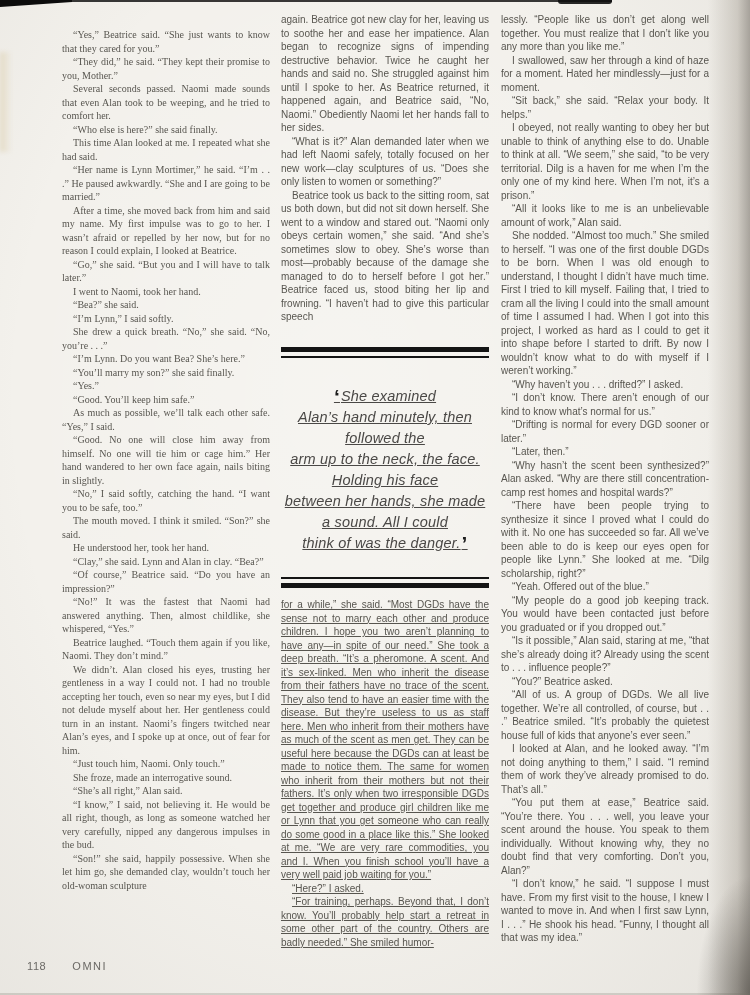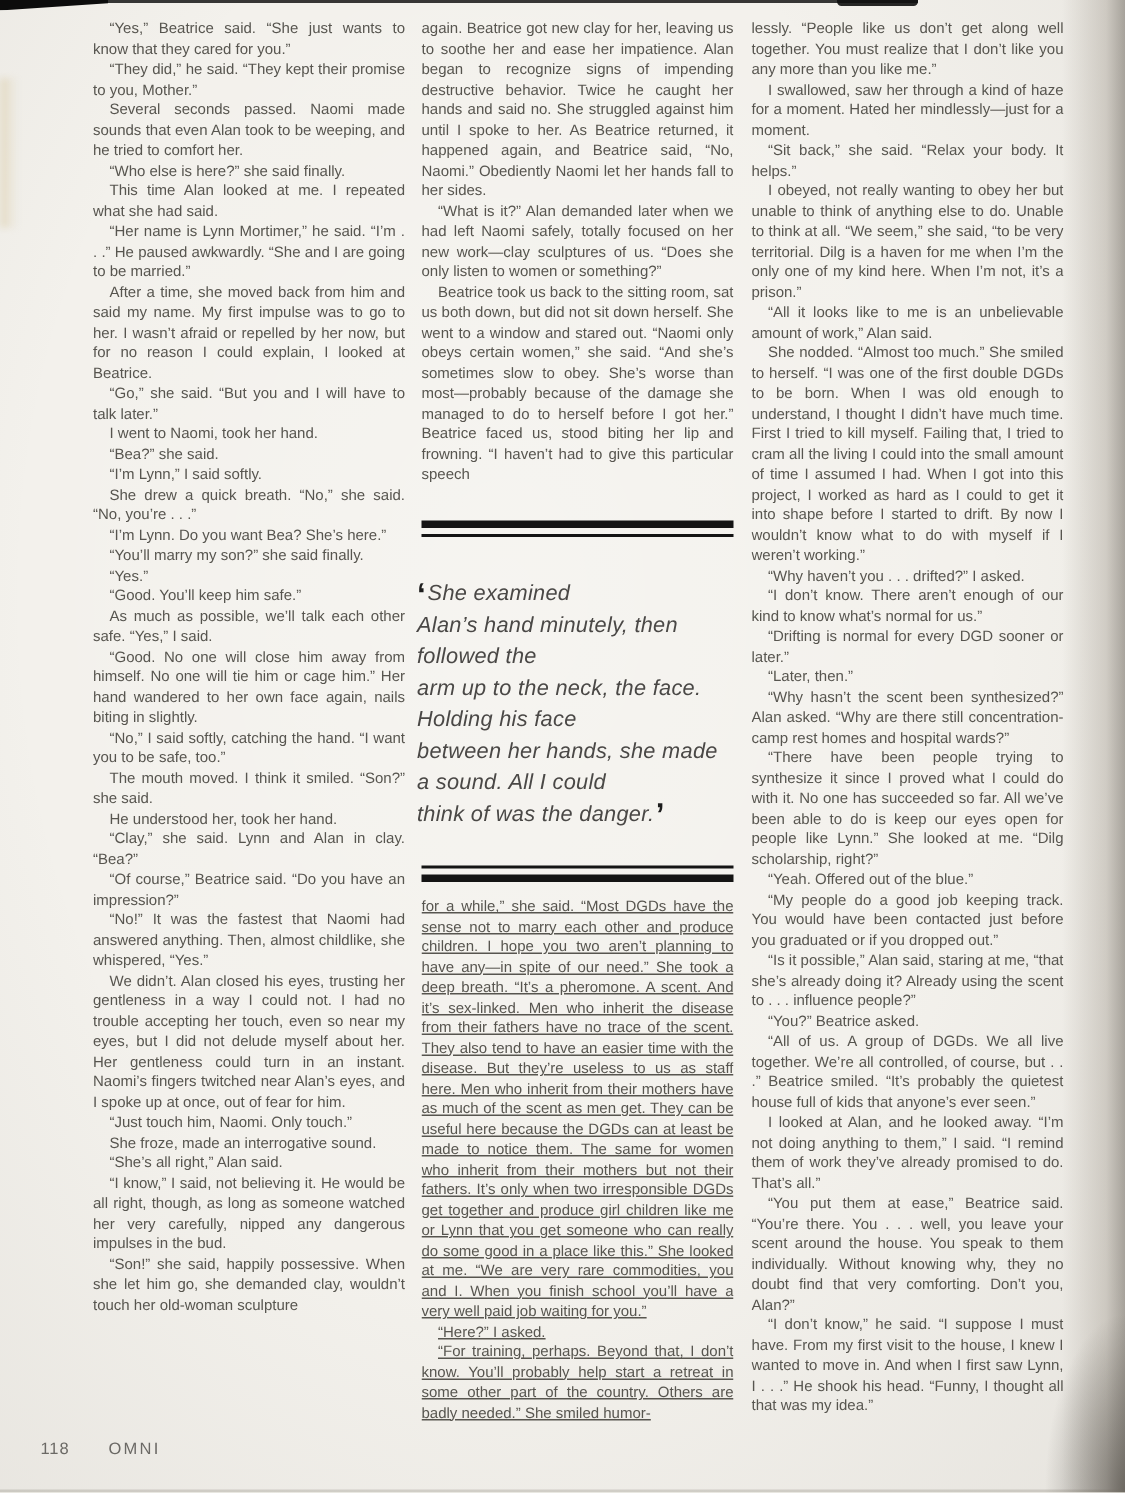--- a/index.html
+++ b/index.html
@@ -10,37 +10,37 @@
   }
   .page-tint{position:absolute;inset:0;pointer-events:none;
     background:radial-gradient(ellipse at 45% 40%, rgba(255,255,255,0.25) 0%, rgba(0,0,0,0) 55%, rgba(120,112,100,0.10) 100%);}
   .col{
     position:absolute;width:208px;overflow:hidden;
     font-size:10px;line-height:13.5px;color:#57554f;
     text-align:justify;
   }
   .col p.para{margin:0;text-indent:11px;}
   .col p.para.cont{text-indent:0;}
-  #col1{left:62px;top:13px;height:948px;}
+  #col1{left:62px;top:28px;height:948px;font-family:Liberation Serif, serif;}
   #col2top{left:281px;top:13px;height:333px;}
   #col2bottom{left:281px;top:598px;height:392px;text-decoration:underline;}
   #col3{left:501px;top:13px;height:950px;}
 
   .rule-group{position:absolute;left:281px;width:208px;}
   #rules-top{top:347px;}
   #rules-bottom{top:577px;}
   .rule-thick{height:5px;background:#141414;}
   .rule-thin{height:2px;background:#141414;margin-top:4px;}
   #rules-bottom .rule-thin{margin-top:0;}
   #rules-bottom .rule-thick{margin-top:4px;}
 
   #pullquote{
     position:absolute;left:278px;top:386px;width:214px;
     font-style:italic;font-size:14.5px;line-height:21px;
-    color:#4a4846;letter-spacing:0.2px;
+    color:#4a4846;text-align:center;letter-spacing:0.2px;text-decoration:underline;
   }
   .pq-mark{font-style:normal;font-weight:bold;font-size:21px;color:#1d1d1d;
     line-height:0;position:relative;top:3px;}
   #pq-open{margin-right:1px;}
   #pq-close{margin-left:1px;}
 
   #footer{position:absolute;left:27px;top:960px;font-size:11px;color:#6b6965;
     letter-spacing:0.6px;}
   #footer .mag{margin-left:26px;letter-spacing:1.5px;}
 
@@ -82,20 +82,21 @@
     <p class="para">“Yes.”</p>
     <p class="para">“Good. You’ll keep him safe.”</p>
     <p class="para">As much as possible, we’ll talk each other safe. “Yes,” I said.</p>
     <p class="para">“Good. No one will close him away from himself. No one will tie him or cage him.” Her hand wandered to her own face again, nails biting in slightly.</p>
     <p class="para">“No,” I said softly, catching the hand. “I want you to be safe, too.”</p>
     <p class="para">The mouth moved. I think it smiled. “Son?” she said.</p>
     <p class="para">He understood her, took her hand.</p>
     <p class="para">“Clay,” she said. Lynn and Alan in clay. “Bea?”</p>
     <p class="para">“Of course,” Beatrice said. “Do you have an impression?”</p>
     <p class="para">“No!” It was the fastest that Naomi had answered anything. Then, almost childlike, she whispered, “Yes.”</p>
+    <p class="para">Beatrice laughed. “Touch them again if you like, Naomi. They don’t mind.”</p>
     <p class="para">We didn’t. Alan closed his eyes, trusting her gentleness in a way I could not. I had no trouble accepting her touch, even so near my eyes, but I did not delude myself about her. Her gentleness could turn in an instant. Naomi’s fingers twitched near Alan’s eyes, and I spoke up at once, out of fear for him.</p>
     <p class="para">“Just touch him, Naomi. Only touch.”</p>
     <p class="para">She froze, made an interrogative sound.</p>
     <p class="para">“She’s all right,” Alan said.</p>
     <p class="para">“I know,” I said, not believing it. He would be all right, though, as long as someone watched her very carefully, nipped any dangerous impulses in the bud.</p>
     <p class="para">“Son!” she said, happily possessive. When she let him go, she demanded clay, wouldn’t touch her old-woman sculpture</p>
   </div>
 
 <div id="col2top" class="col">
     <p class="para cont">again. Beatrice got new clay for her, leaving us to soothe her and ease her impatience. Alan began to recognize signs of impending destructive behavior. Twice he caught her hands and said no. She struggled against him until I spoke to her. As Beatrice returned, it happened again, and Beatrice said, “No, Naomi.” Obediently Naomi let her hands fall to her sides.</p>

